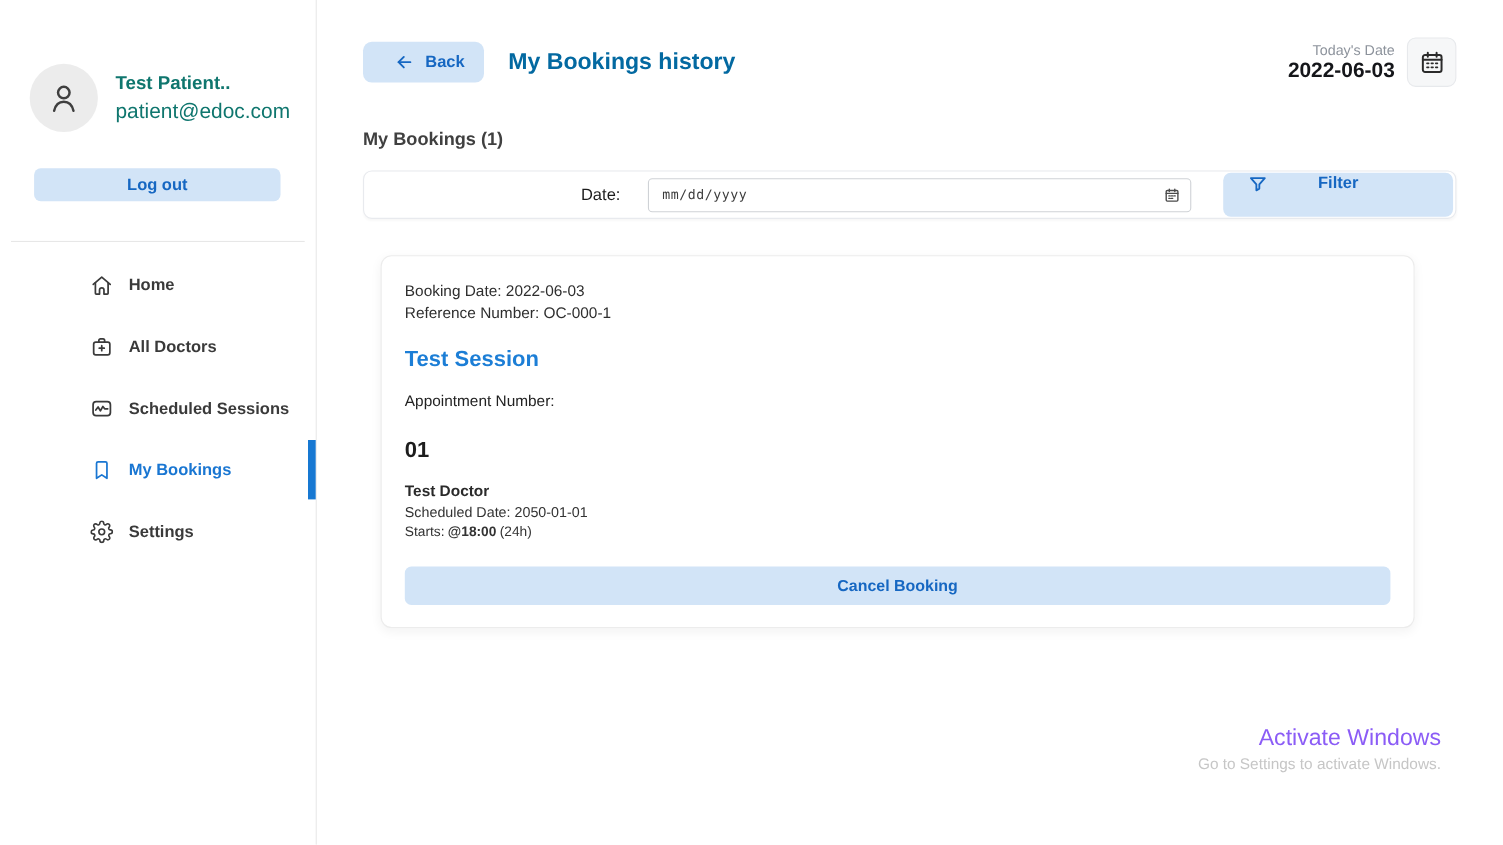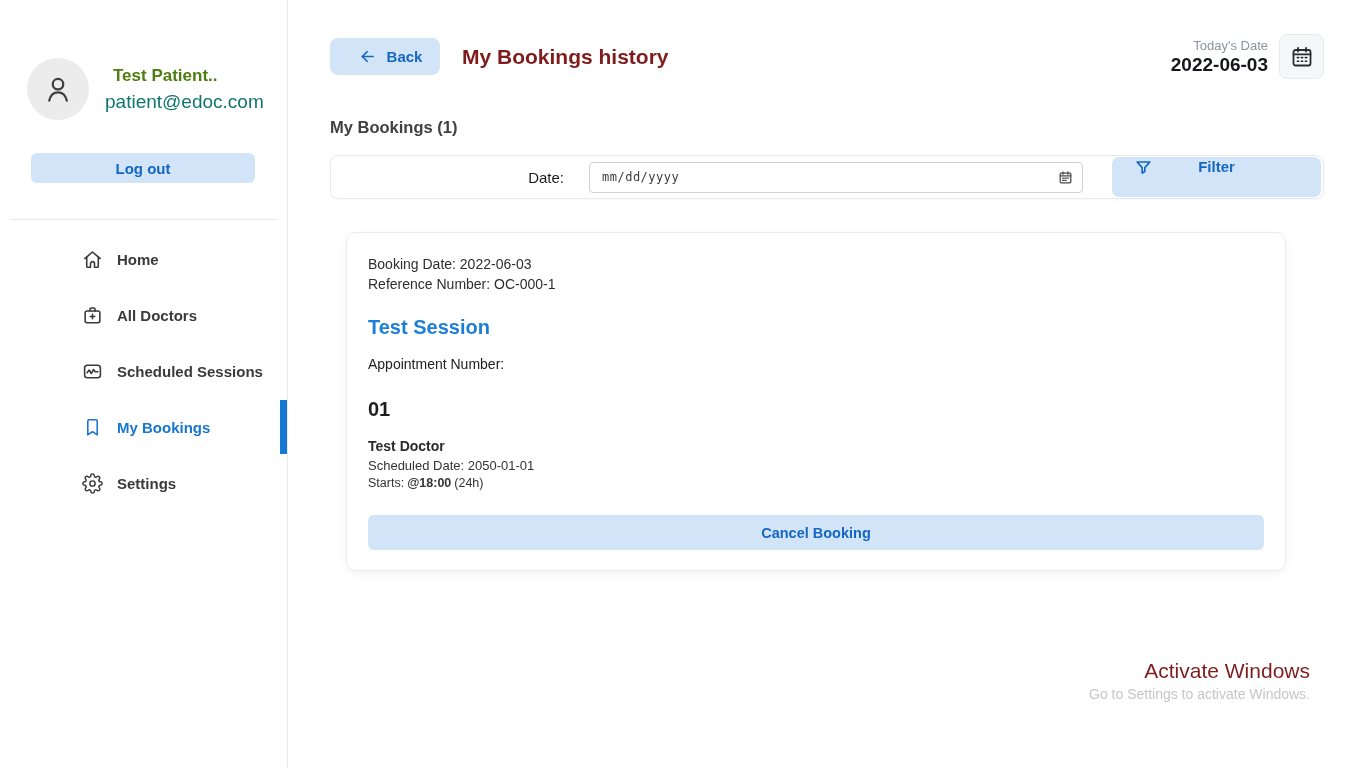--- a/index.html
+++ b/index.html
@@ -14,21 +14,21 @@
   
   .sidebar {
     width: 288px; min-width: 288px; height: 768px;
     border-right: 1px solid #e9e9e9; background: #fff; position: relative;
   }
   .profile { display: flex; align-items: center; gap: 16px; margin: 58px 0 0 27px; }
   .avatar {
     width: 62px; height: 62px; border-radius: 50%; background: #ececec;
     display: flex; align-items: center; justify-content: center; color: #3f3f3f; flex: none;
   }
-  .profile-name { font-size: 17px; font-weight: bold; color: #4d7c0f; margin-left: 8px; }
+  .profile-name { font-size: 17px; font-weight: bold; color: #0f766e; }
   .profile-email { font-size: 19px; color: #0f766e; margin-top: 5px; }
   .logout-btn {
     display: block; width: 224px; height: 30px; margin: 33px 0 0 31px;
     background: #d2e4f7; color: #1667c2; font-weight: bold; font-size: 15px;
     border: none; border-radius: 6px; cursor: pointer;
     font-family: "Liberation Sans", sans-serif;
   }
   .sidebar-divider { border: none; border-top: 1px solid #e7e7e7; margin: 36px 10px 0 10px; }
   .nav { margin-top: 11px; }
   .nav-item {
@@ -43,21 +43,21 @@
 
   
   .main { flex: 1; position: relative; padding: 0 42px; }
   .main-header { display: flex; align-items: center; margin-top: 34px; height: 45px; }
   .back-btn {
     width: 110px; height: 37px; background: #d2e4f7; border: none; border-radius: 8px;
     color: #1667c2; font-size: 15px; font-weight: bold;
     display: flex; align-items: center; justify-content: center; gap: 10px; cursor: pointer;
     font-family: "Liberation Sans", sans-serif; flex: none; padding-left: 16px;
   }
-  .page-title { font-size: 21px; font-weight: bold; color: #7f1d1d; margin-left: 22px; }
+  .page-title { font-size: 21px; font-weight: bold; color: #0369a1; margin-left: 22px; }
   .header-spacer { flex: 1; }
   .today { text-align: right; }
   .today-label { font-size: 13px; color: #8d939c; }
   .today-value { font-size: 19px; font-weight: bold; color: #15161a; margin-top: 1px; }
   .cal-btn {
     width: 45px; height: 45px; margin-left: 11px; background: #f6f7f8;
     border: 1px solid #e7e9ec; border-radius: 8px; color: #2b2b2b;
     display: flex; align-items: center; justify-content: center; cursor: pointer; flex: none;
   }
 
@@ -101,21 +101,21 @@
   .starts-line { margin-top: 3px; font-size: 12.5px; color: #333; }
   .starts-line .t-bold { font-weight: bold; margin: 0 3px; }
   .cancel-btn {
     margin-top: 25px; width: 100%; height: 35px; background: #d2e4f7; border: none;
     border-radius: 6px; color: #1667c2; font-size: 14.5px; font-weight: bold; cursor: pointer;
     font-family: "Liberation Sans", sans-serif;
   }
 
   
   .watermark { position: absolute; right: 56px; top: 659px; text-align: right; pointer-events: none; }
-  .wm1 { font-size: 21px; color: #7f1d1d; }
+  .wm1 { font-size: 21px; color: #8b5cf6; }
   .wm2 { font-size: 14px; color: #c6c6c6; margin-top: 3px; }
 </style>
 </head>
 <body>
 
 <aside class="sidebar">
   <div class="profile">
     <div class="avatar">
       <span style="display:flex">
         <svg width="34" height="34" viewBox="0 0 24 24" fill="none" stroke="currentColor" stroke-width="1.6" stroke-linecap="round">

